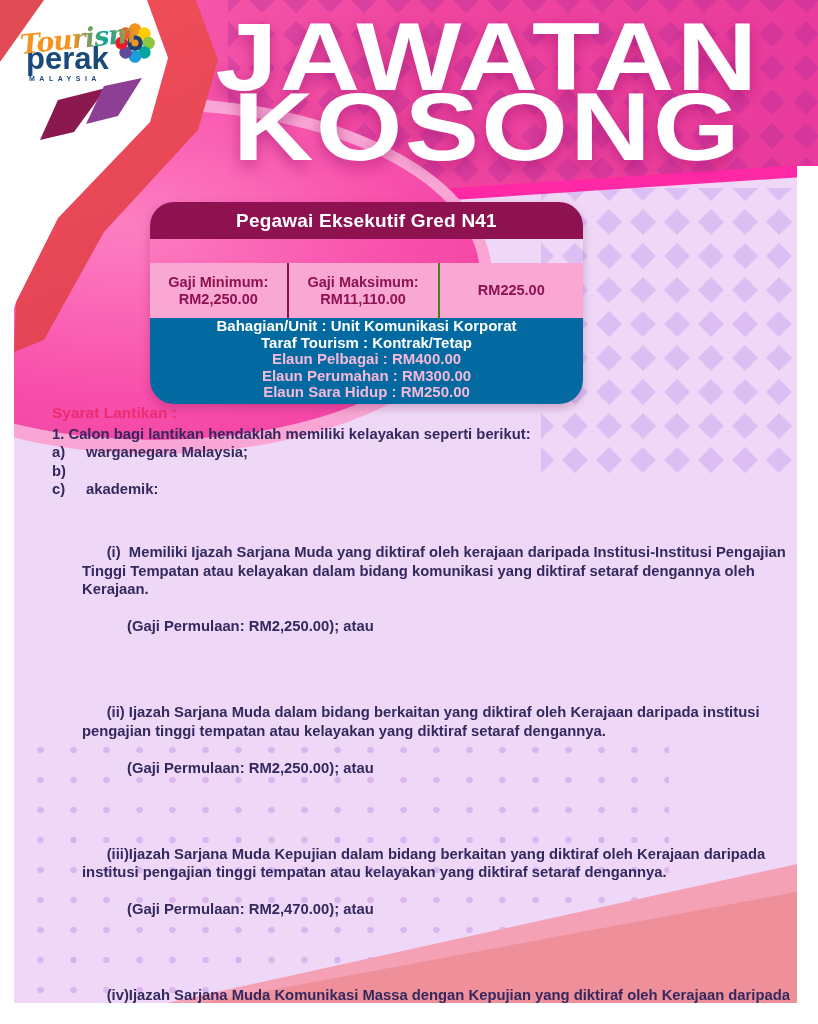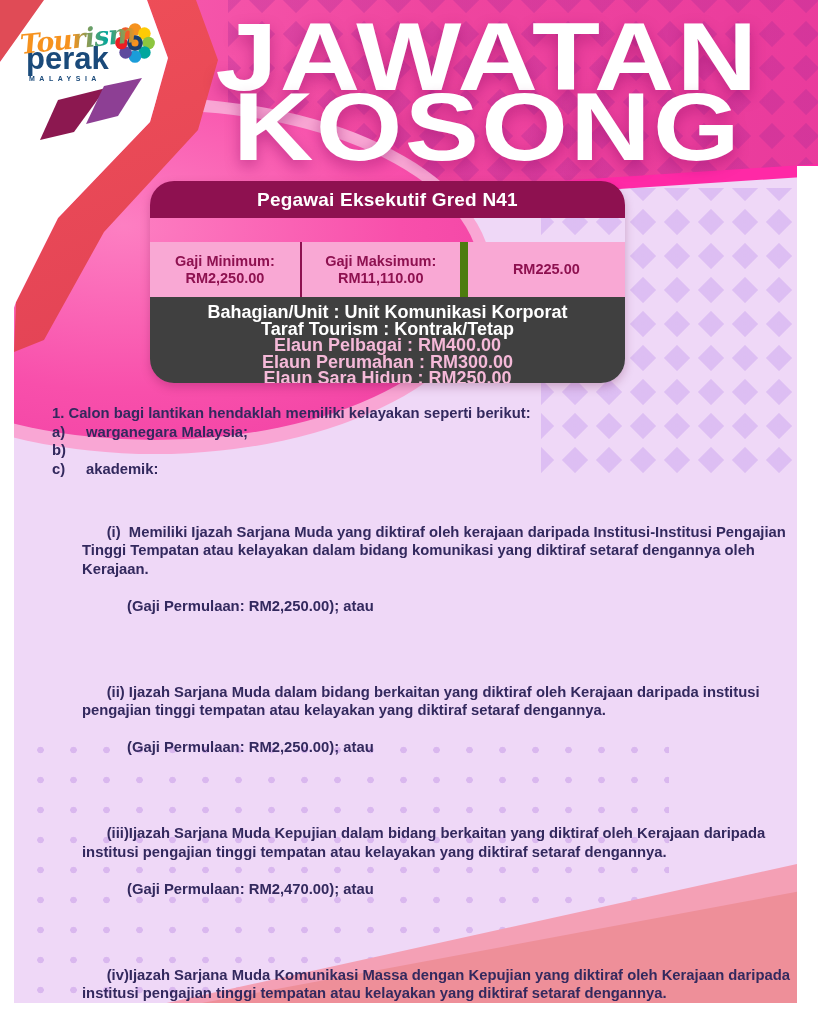--- a/index.html
+++ b/index.html
@@ -90,39 +90,39 @@
   
   .title{
     position:absolute;left:165px;top:22px;width:645px;text-align:center;
     font-size:96px;line-height:70px;font-weight:700;letter-spacing:2px;color:#fff;
     transform:scaleX(1.16);transform-origin:center top;
     text-shadow:0 6px 14px rgba(140,10,100,.45);
   }
 
   
   .card{
-    position:absolute;left:150px;top:181px;width:475px;height:202px;
+    position:absolute;left:150px;top:202px;width:433px;height:202px;
     border-radius:24px;overflow:hidden;box-shadow:0 4px 10px rgba(100,10,60,.25);
   }
   .card-title{
     height:37px;background:#8e1150;color:#fff;
     display:flex;align-items:center;justify-content:center;
     font-size:19px;font-weight:700;letter-spacing:.2px;
   }
   .card-band{
     height:55px;background:#f9a8d4;display:grid;grid-template-columns:1fr 1.12fr 1.05fr;margin-top:24px;
   }
   .sal{
     display:flex;flex-direction:column;align-items:center;justify-content:center;
     color:#8e1150;font-weight:700;font-size:14.5px;line-height:17px;text-align:center;padding:0 8px;
   }
-  .sal.mid{border-left:2px solid #8e1150;border-right:8px solid #4d7c0f;}
+  .sal.mid{border-left:2px solid #8e1150;border-right:2px solid #4d7c0f;}
   .card-details{
-    height:110px;background:#404040;color:#fff;text-align:center;
-    font-size:18px;font-weight:700;line-height:16.6px;padding-top:7px;
+    height:110px;background:#0369a1;color:#fff;text-align:center;
+    font-size:15px;font-weight:700;line-height:16.6px;padding-top:0;
   }
   .card-details .allow{color:#f5b9d8;}
 
   
   .req{
     position:absolute;left:52px;top:404px;width:748px;
     color:#33295e;font-size:14.8px;font-weight:700;line-height:18.5px;
   }
   .req-heading{color:#ea2d6f;font-size:15.5px;margin-bottom:2px;}
   .req-p{margin:0 0 12px 0;white-space:pre-wrap;}
@@ -203,20 +203,21 @@
     <div class="card-details">
       <div>Bahagian/Unit : Unit Komunikasi Korporat</div>
       <div>Taraf Tourism : Kontrak/Tetap</div>
       <div class="allow">Elaun Pelbagai : RM400.00</div>
       <div class="allow">Elaun Perumahan : RM300.00</div>
       <div class="allow">Elaun Sara Hidup : RM250.00</div>
     </div>
   </div>
 
   <div class="req">
+    <div class="req-heading">Syarat Lantikan :</div>
     <div class="req-p tight">1. Calon bagi lantikan hendaklah memiliki kelayakan seperti berikut:</div>
 
     <div class="sub">
       <span class="mk">a)</span>
       <span>warganegara Malaysia;</span>
     </div>
     <div class="sub">
       <span class="mk">b)</span>
     </div>
     <div class="sub req-p aftergap">

